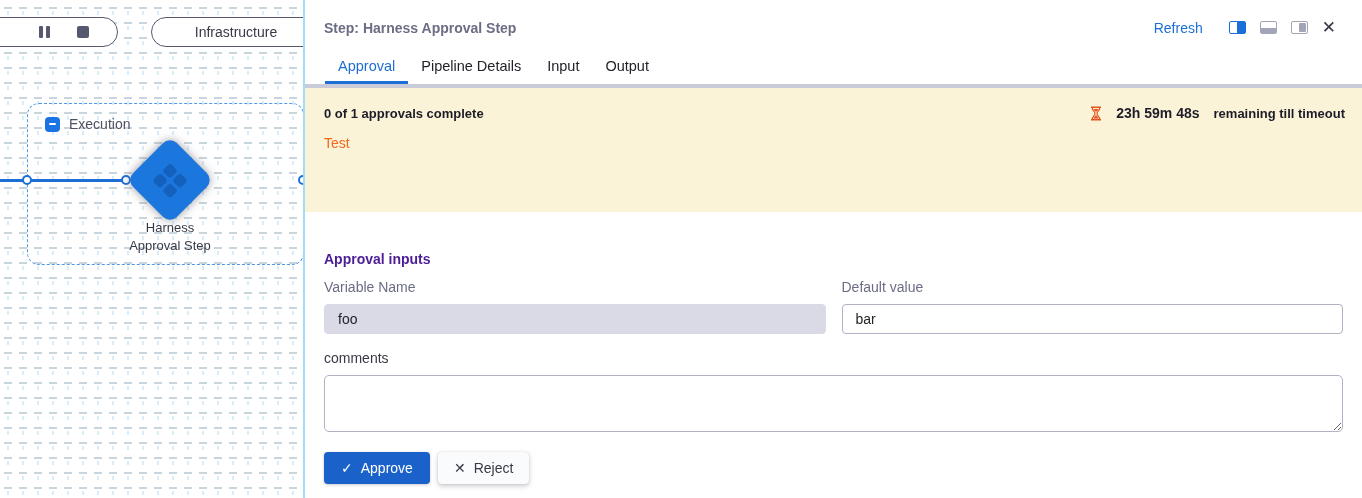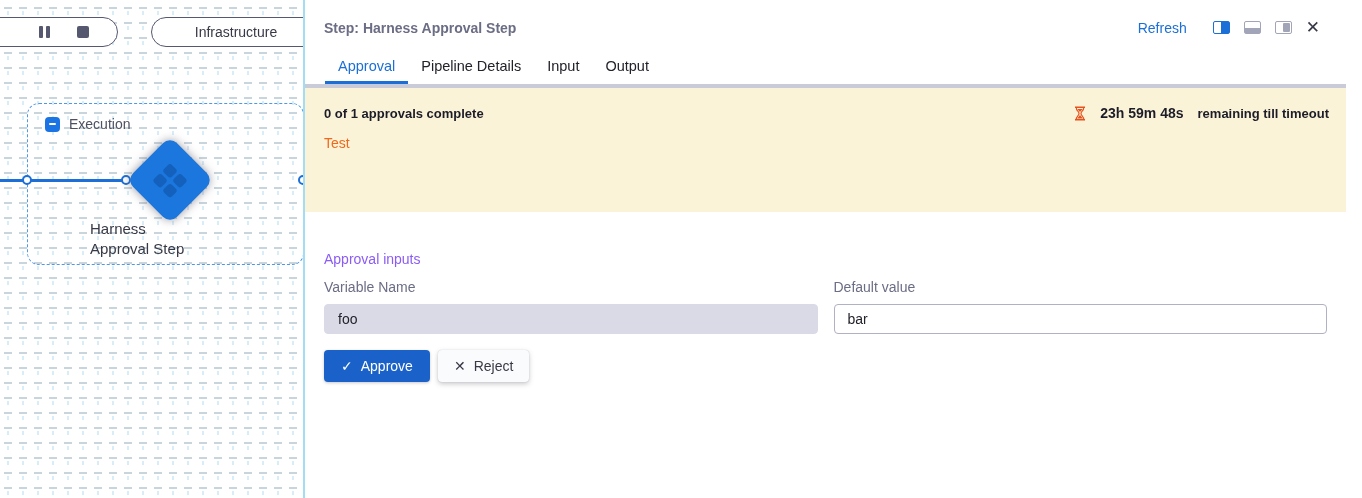--- a/index.html
+++ b/index.html
@@ -41,24 +41,24 @@
     background:#fff; border:2px solid #1b6fd6; }
 
   .diamond { position:absolute; left:139px; top:149px; width:62px; height:62px;
     background:#1b76dd; border-radius:10px; transform:rotate(45deg);
     box-shadow:0 0 10px rgba(96,97,112,.65); display:flex; align-items:center;
     justify-content:center; }
   .diamond-glyph { display:grid; grid-template-columns:11px 11px; gap:3px; }
   .diamond-glyph i { display:block; width:11px; height:11px; border-radius:3px;
     background:rgba(8,62,135,.38); }
   .node-label { position:absolute; left:90px; top:219px; width:160px;
-    font-size:15px; line-height:1.35; color:#383946; }
+    text-align:center; font-size:13px; line-height:1.35; color:#383946; }
 
   
-  .panel { position:absolute; left:305px; top:0; right:16px; height:498px; background:#fff; }
+  .panel { position:absolute; left:305px; top:0; right:0; height:498px; background:#fff; }
   .panel-header { display:flex; align-items:center; justify-content:space-between;
     padding:19px 26px 0 19px; }
   .panel-title { font-size:14px; font-weight:700; color:#6b6d85; }
   .header-actions { display:flex; align-items:center; gap:14px; }
   .refresh { color:#1b6fd6; font-size:14px; font-weight:500; margin-right:12px; cursor:pointer; }
   .vicon { width:17px; height:13px; border-radius:2px; display:inline-block; position:relative; }
   .vicon-right { border:1.5px solid #1b6fd6;
     background:linear-gradient(to right,#fff 45%,#1b6fd6 45%); }
   .vicon-bottom { border:1.5px solid #a2a4b7;
     background:linear-gradient(to bottom,#fff 52%,#a2a4b7 52%); }
@@ -75,21 +75,21 @@
   .banner { height:124px; background:#fbf3d8; padding:17px 17px 0 19px; }
   .banner-row { display:flex; justify-content:space-between; align-items:center; }
   .banner-progress { font-size:13px; font-weight:700; color:#1c1c28; }
   .banner-timeout { display:flex; align-items:center; gap:14px; font-weight:700;
     color:#1c1c28; }
   .timeout-time { font-size:14px; }
   .timeout-suffix { font-size:13px; }
   .banner-msg { margin-top:14px; font-size:14px; color:#f0681c; }
 
   .panel-body { padding:39px 19px 0; }
-  .section-heading { font-size:14px; font-weight:400; color:#8b5cf6; margin-bottom:12px; }
+  .section-heading { font-size:14px; font-weight:700; color:#4c1d95; margin-bottom:12px; }
   .form-grid { display:grid; grid-template-columns:1fr 1fr; column-gap:16px; }
   .field label { display:block; font-size:14px; color:#6b6d85; margin-bottom:9px; }
   .field label.dark { color:#383946; }
   .tb { width:100%; height:30px; border:1px solid #b0b1c3; border-radius:4px;
     padding:0 13px; font-size:14px; color:#22222a; background:#fff;
     font-family:"Liberation Sans", sans-serif; }
   .tb:disabled { background:#d9dae6; border-color:#d9dae6; color:#22222a; opacity:1; }
   .comments { margin-top:16px; }
   .comments textarea { width:100%; height:57px; border:1px solid #b0b2c4;
     border-radius:5px; resize:both; padding:6px 12px; font-size:14px;
@@ -191,20 +191,24 @@
       <div class="field">
         <label>Variable Name</label>
         <input class="tb" disabled="" value="foo" style="">
       </div>
       <div class="field">
         <label>Default value</label>
         <input class="tb" value="bar" style="">
       </div>
     </div>
 
+    <div class="field comments">
+      <label class="dark">comments</label>
+      <textarea value="" style=""></textarea>
+    </div>
 
     <div class="actions">
       <button class="btn btn-approve">
         <span class="glyph">✓</span>
         <span>Approve</span>
       </button>
       <button class="btn btn-reject">
         <span class="glyph">✕</span>
         <span>Reject</span>
       </button>

